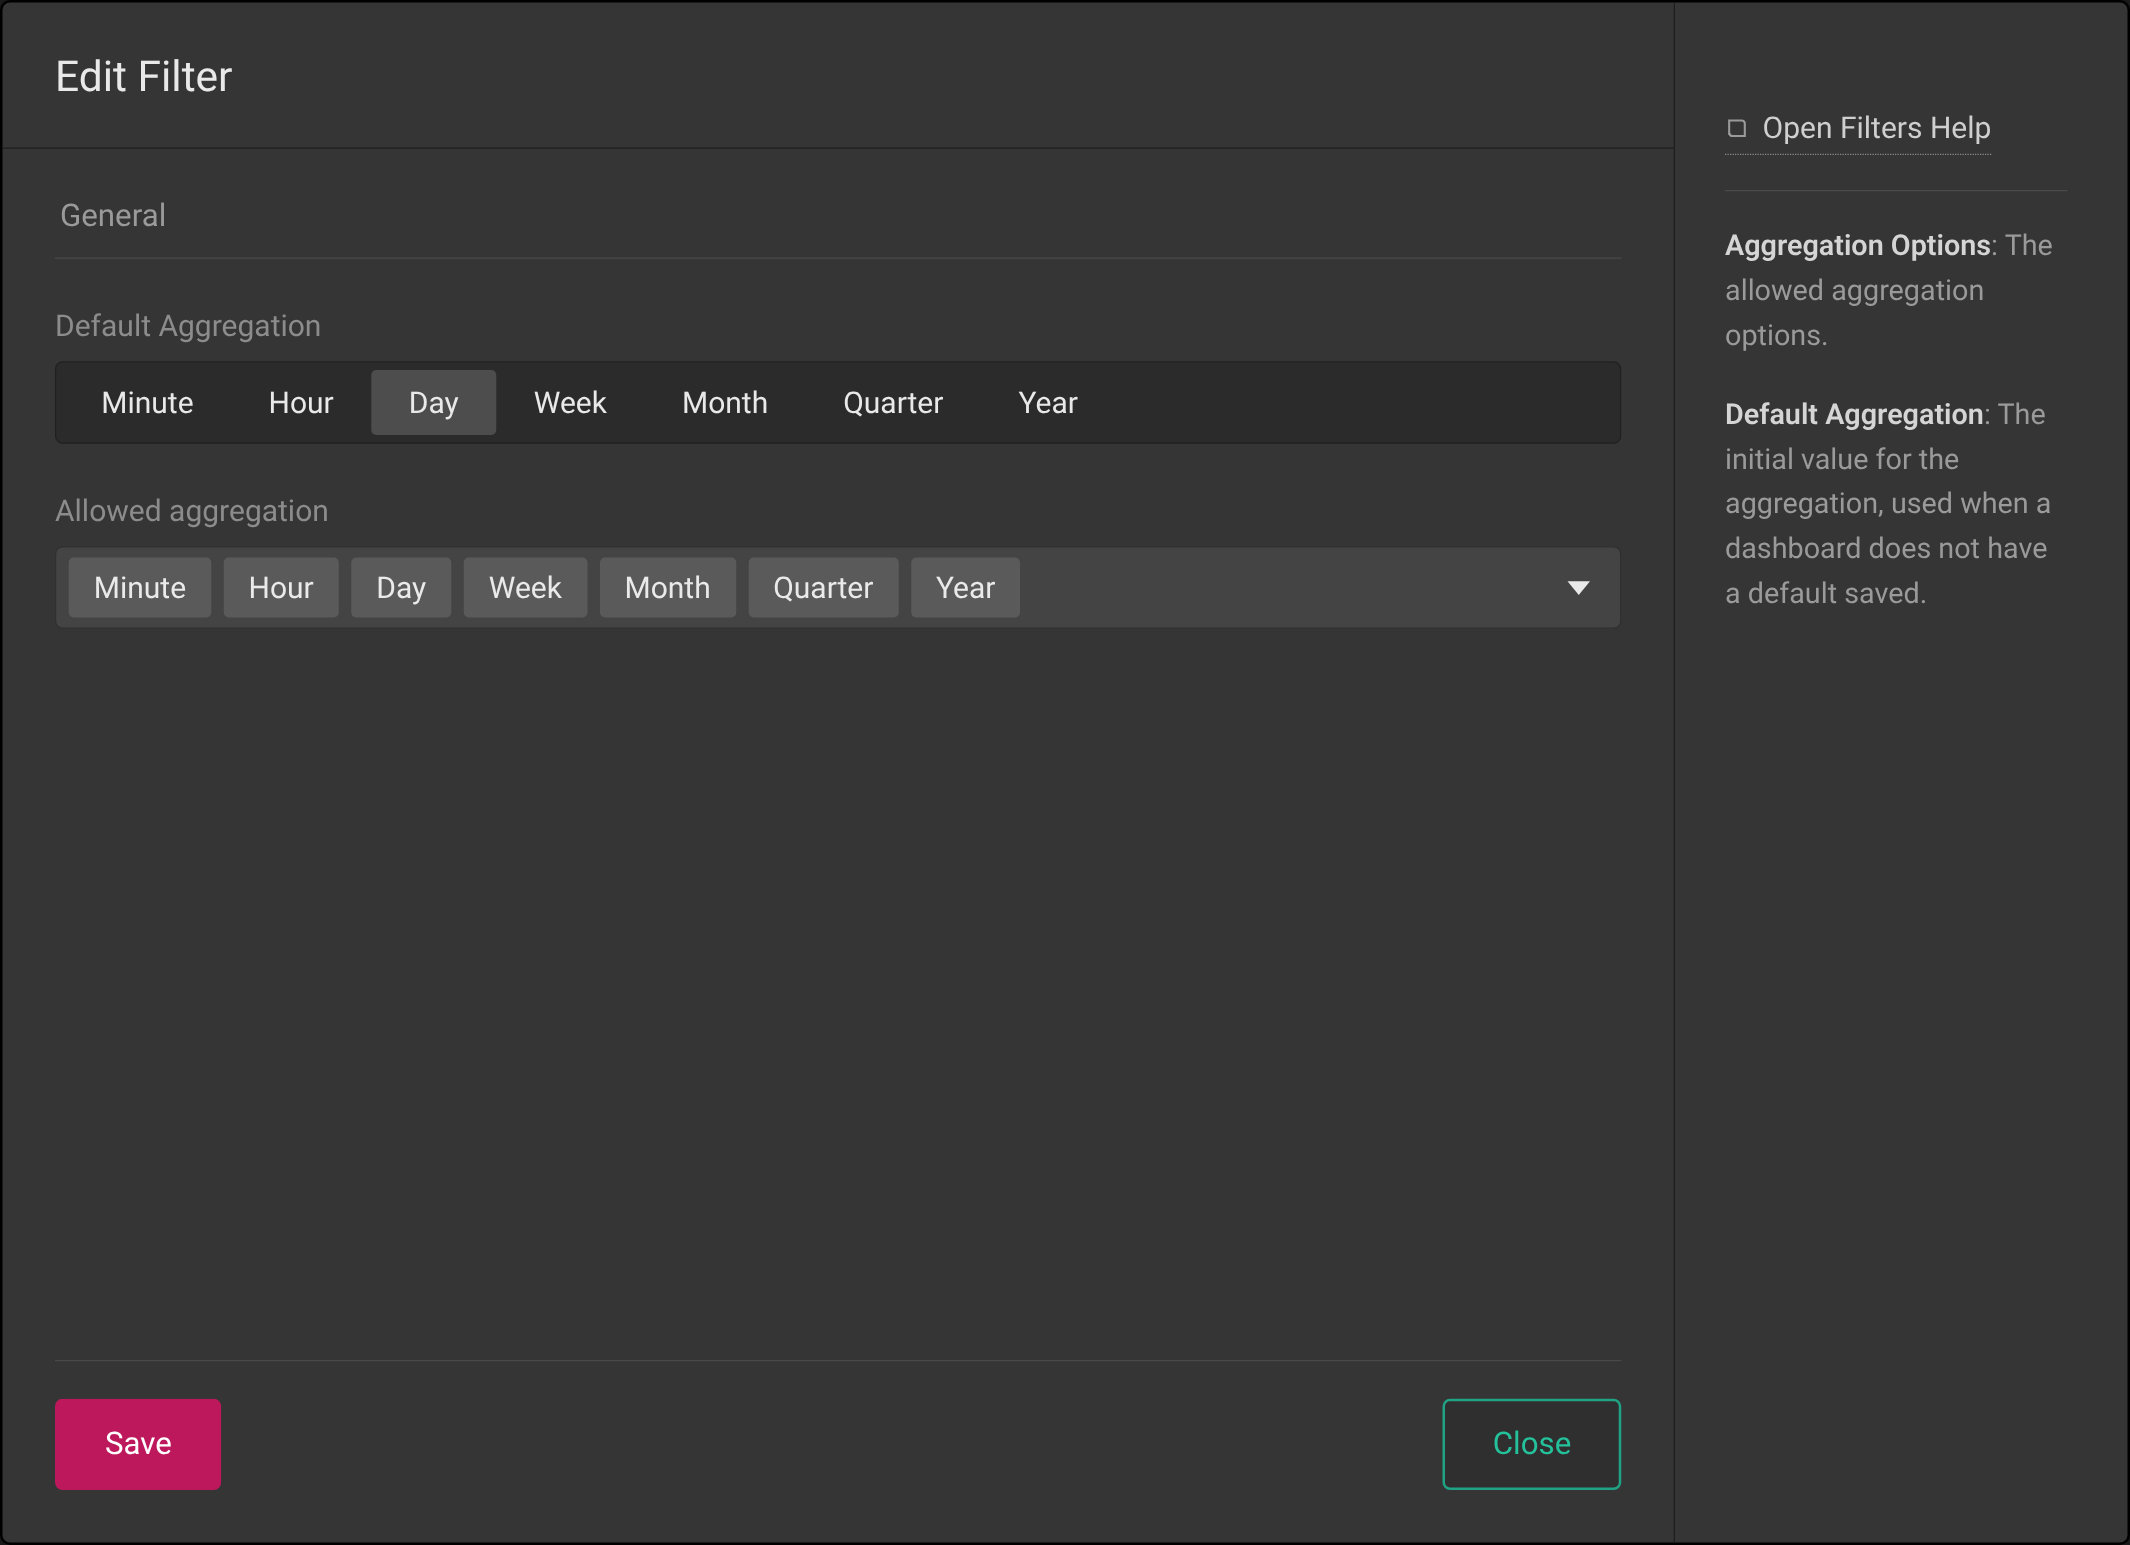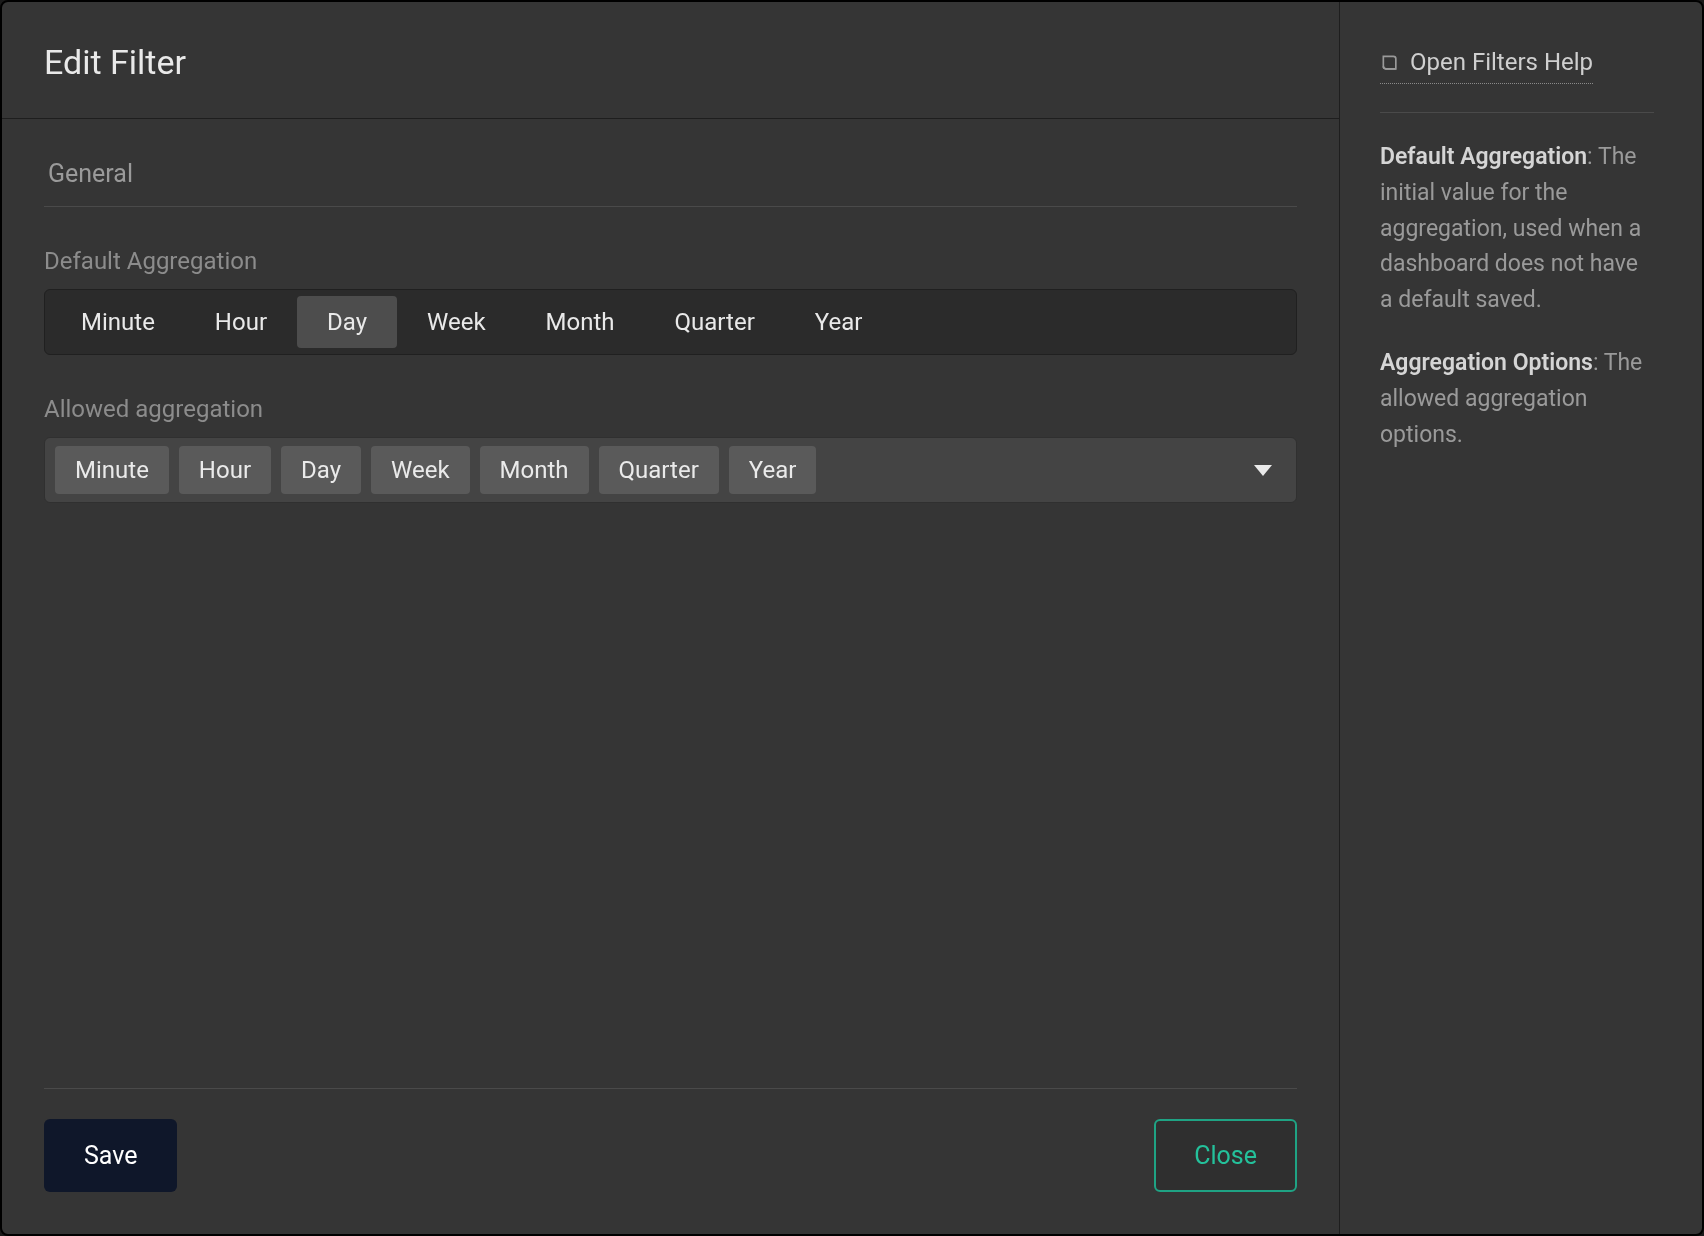--- a/index.html
+++ b/index.html
@@ -124,36 +124,37 @@
   }
   .btn {
     font-size: 25px;
     padding: 20px 38px;
     border-radius: 6px;
     cursor: pointer;
     user-select: none;
     border: 2px solid transparent;
   }
   .btn-primary {
-    background: #0f172a;
+    background: #be185d;
     color: #fff;
   }
   .btn-secondary {
     background: #2f2f2f;
     color: #24c19b;
     border: 2px solid #1fa384;
     margin-left: 23px;
   }
   
   .sidebar {
     width: 362px;
     padding: 42px 48px 20px 40px;
     color: #9a9a9a;
     font-size: 23px;
     line-height: 1.55;
+    margin-top: 40px;
   }
   .help-link {
     display: inline-flex;
     align-items: center;
     gap: 10px;
     color: #cfcfcf;
     font-size: 24px;
     border-bottom: 1px dotted #8a8a8a;
     padding-bottom: 2px;
     cursor: pointer;
@@ -228,18 +229,18 @@
           <path d="M4 4 h12 a3 3 0 0 1 3 3 v12 a0 0 0 0 1 0 0 H7 a3 3 0 0 1 -3 -3 Z"></path>
           <path d="M4 16 a3 3 0 0 0 3 3 h12"></path>
         </svg>
       </span>
       <span>Open Filters Help</span>
     </span>
 
     <div class="side-divider"></div>
 
     <div id="help-items">
+        <p><strong>Aggregation Options</strong><span>: The allowed aggregation options.</span></p>
         <p><strong>Default Aggregation</strong><span>: The initial value for the aggregation, used when a dashboard does not have a default saved.</span></p>
-        <p><strong>Aggregation Options</strong><span>: The allowed aggregation options.</span></p>
       </div>
   </div>
 
 </div>
 
 </body></html>

